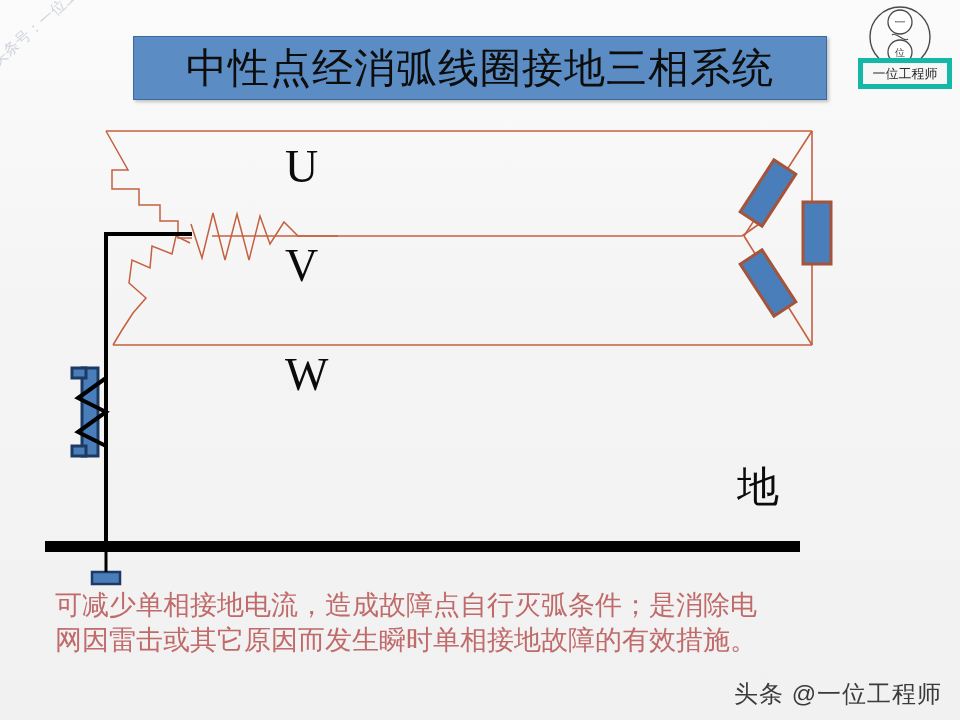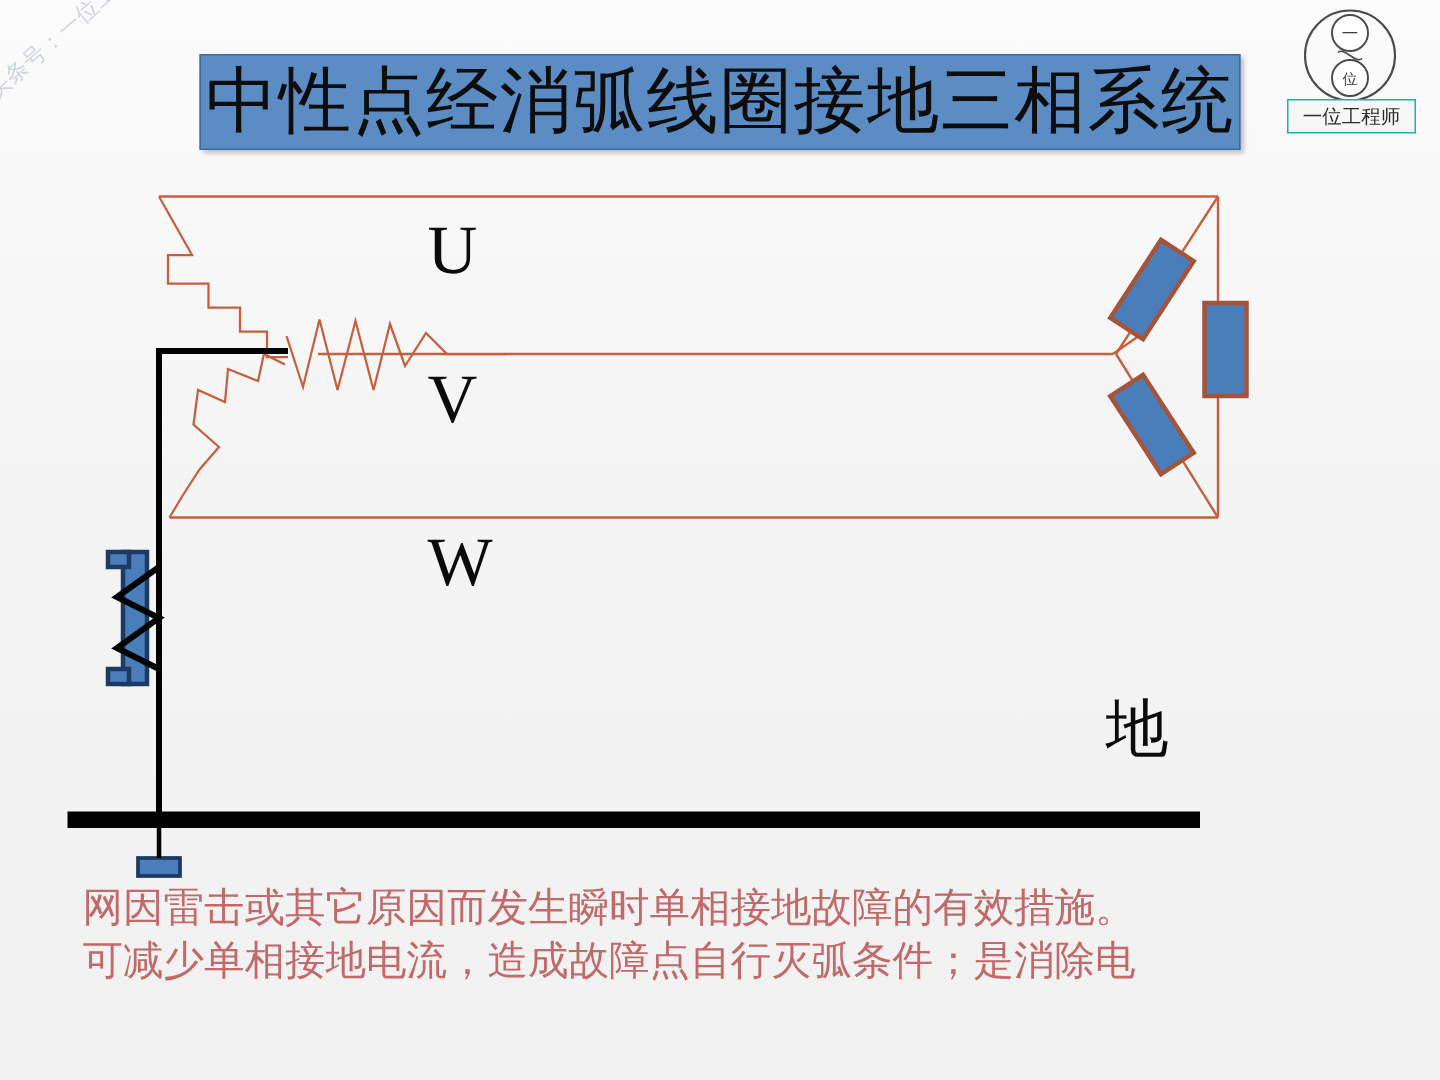--- a/index.html
+++ b/index.html
@@ -48,21 +48,21 @@
     background: #5b8cc4;
     border: 1px solid #3d6a9e;
     box-shadow: 2px 2px 3px rgba(90,90,90,0.35);
     display: flex;
     align-items: center;
     justify-content: center;
     z-index: 5;
   }
   .title-text {
     font-family: "Liberation Serif", "DejaVu Serif", serif;
-    font-size: 48px;
+    font-size: 41px;
     line-height: 1;
     color: #0d0d0d;
     letter-spacing: 1px;
     white-space: nowrap;
   }
 
   
   .logo {
     position: absolute;
     right: 8px;
@@ -70,21 +70,21 @@
     width: 104px;
     height: 86px;
     z-index: 6;
   }
   .logo-label {
     position: absolute;
     left: 10px;
     bottom: 1px;
     width: 84px;
     height: 21px;
-    border: 1px solid #14b8a6;
+    border: 5px solid #14b8a6;
     background: #f7f7f7;
     display: flex;
     align-items: center;
     justify-content: center;
     font-family: Liberation Serif, serif;
     font-size: 13px;
     color: #2b2b2b;
     letter-spacing: 0px;
     white-space: nowrap;
   }
@@ -243,18 +243,19 @@
     </g>
   </svg>
 
   <div class="phase phase-u">U</div>
   <div class="phase phase-v">V</div>
   <div class="phase phase-w">W</div>
 
   <div class="earth-label">地</div>
 
   <div class="caption">
+    <div>可减少单相接地电流，造成故障点自行灭弧条件；是消除电</div>
     <div>网因雷击或其它原因而发生瞬时单相接地故障的有效措施。</div>
-    <div>可减少单相接地电流，造成故障点自行灭弧条件；是消除电</div>
   </div>
 
+  <div class="wm-bottom">头条 @一位工程师</div>
 
 </div>
 
 </body></html>

